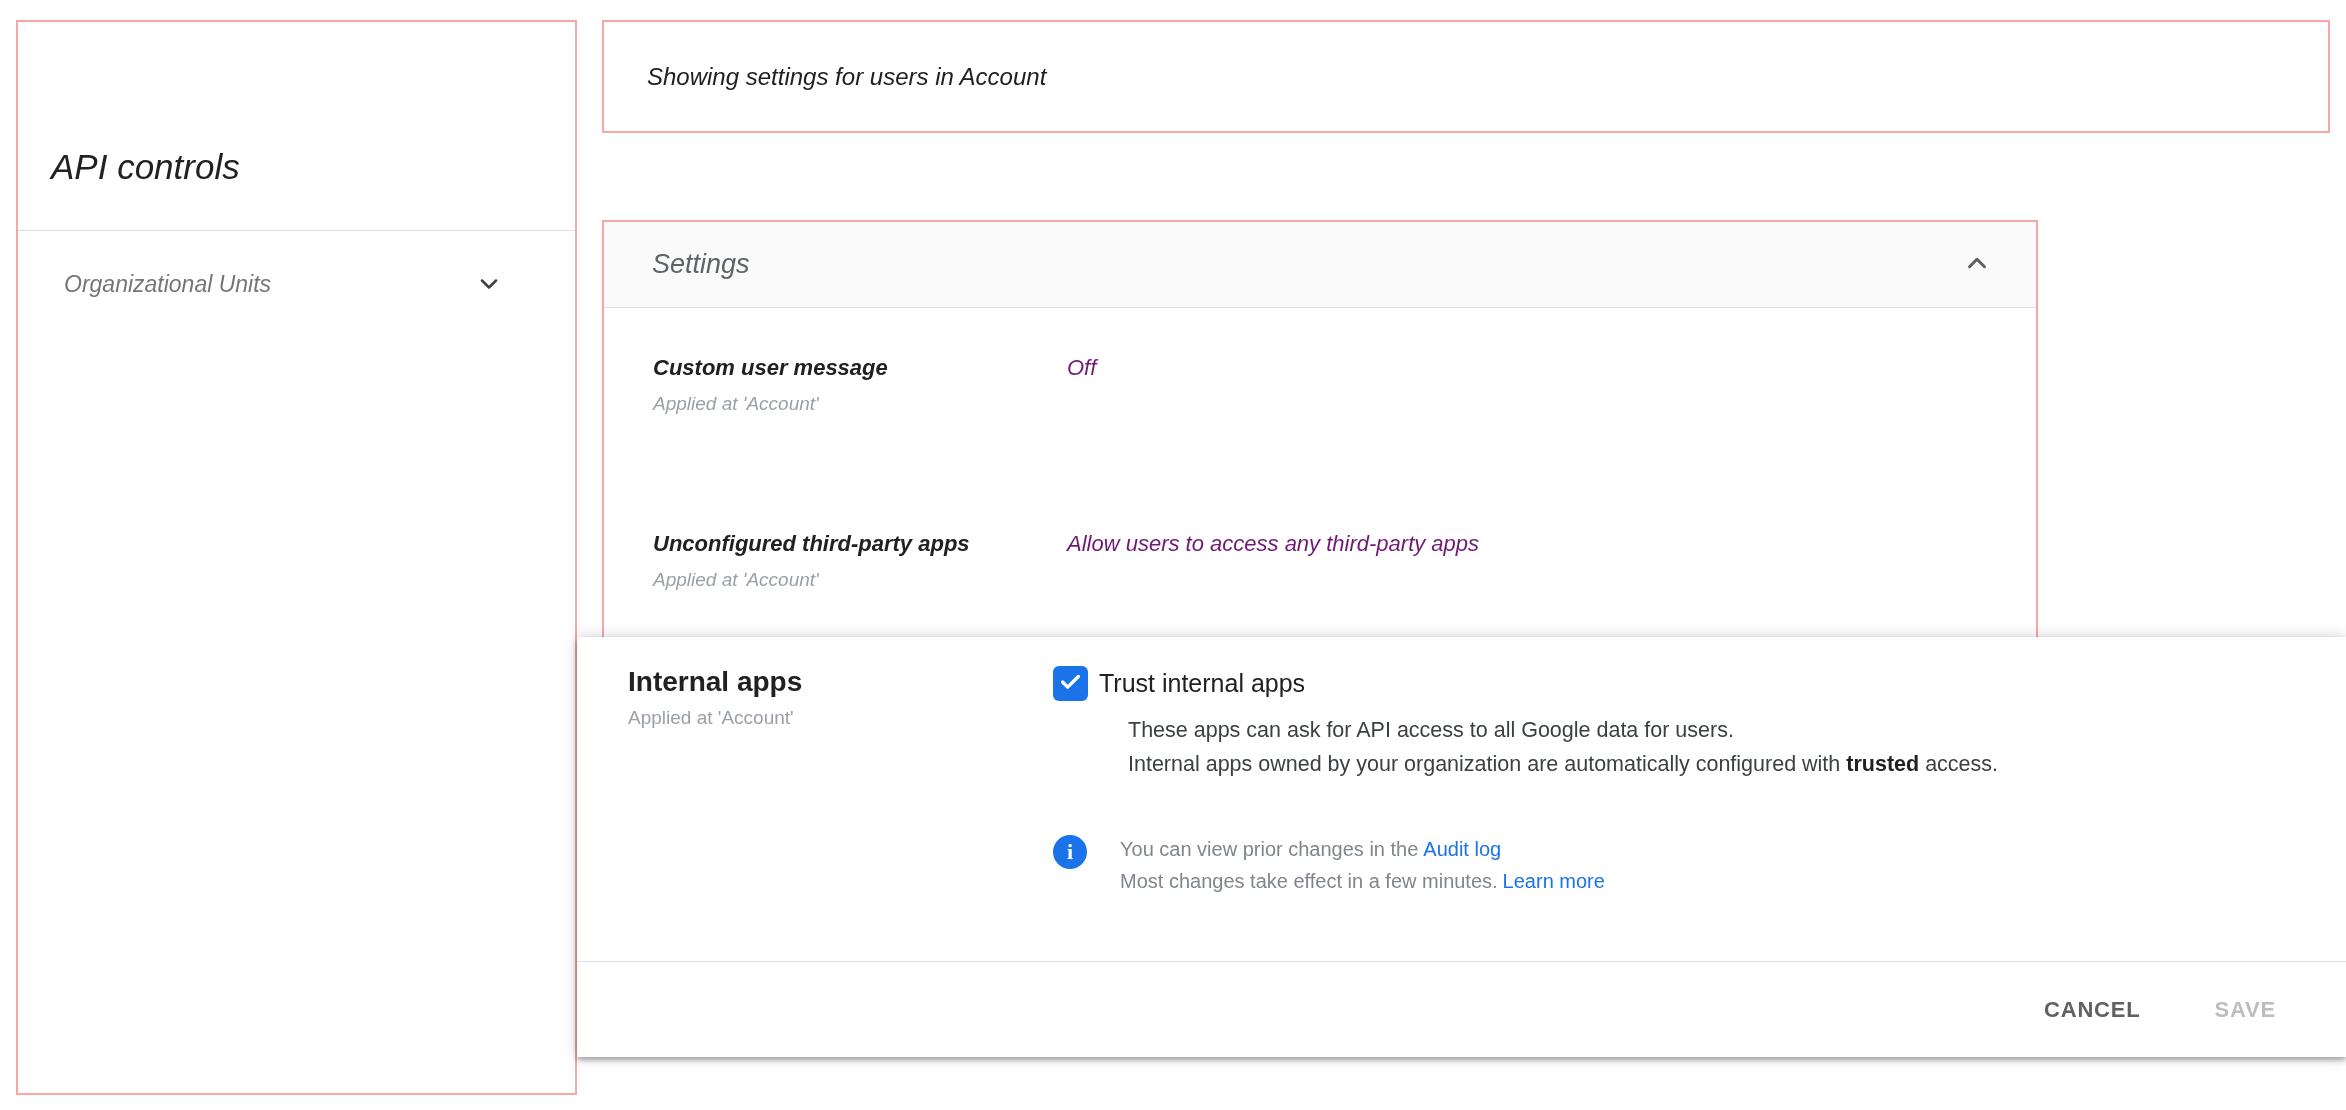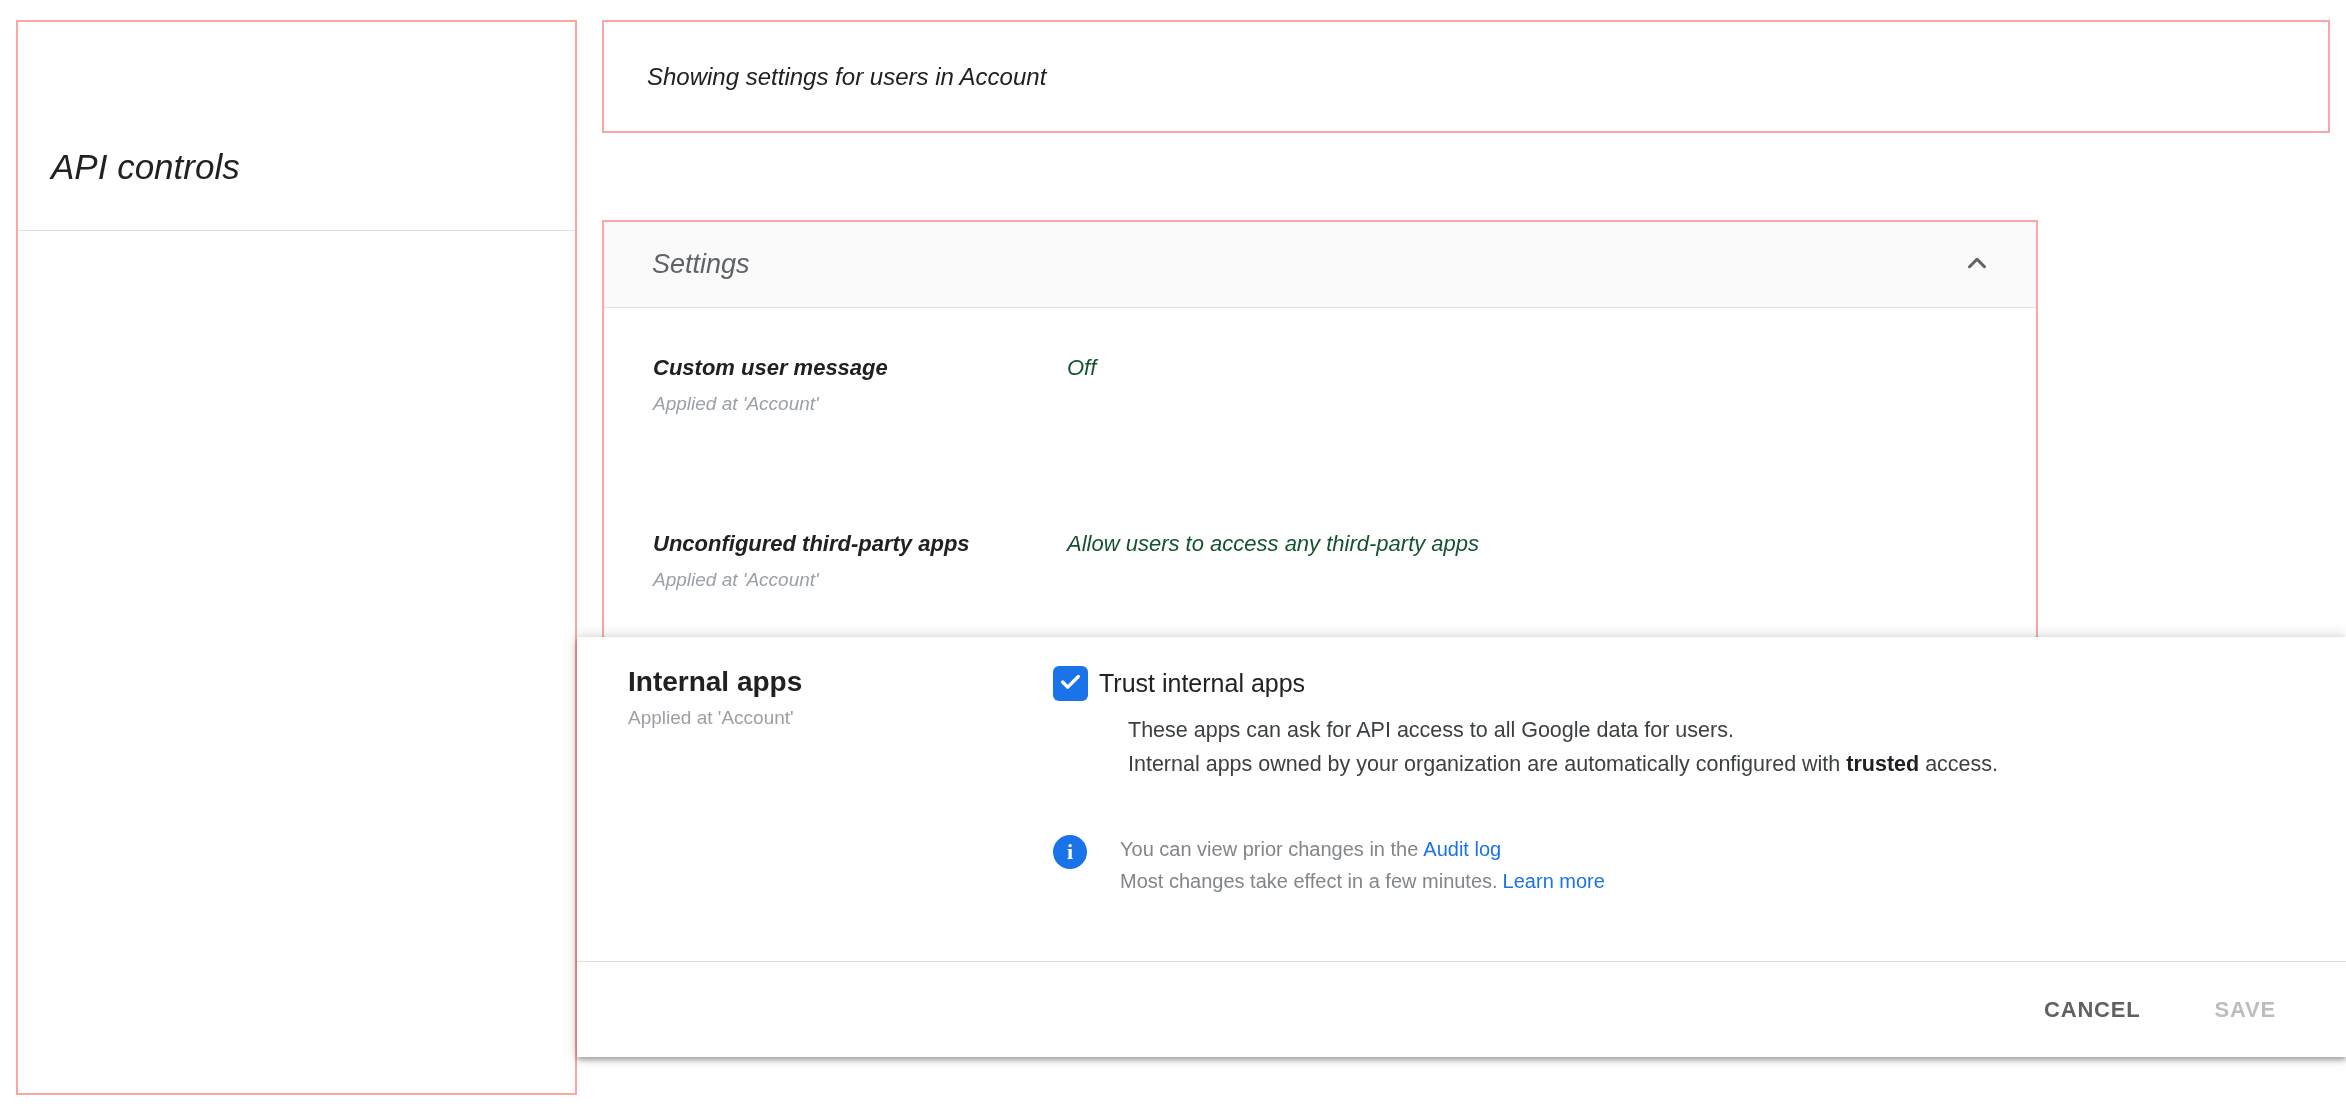--- a/index.html
+++ b/index.html
@@ -42,21 +42,21 @@
   .collapse-btn {
     position: absolute; right: 42px; top: 50%; transform: translateY(-50%);
     width: 34px; height: 34px; border: none; background: transparent; cursor: pointer; color: #616161;
     display: flex; align-items: center; justify-content: center;
   }
   .setting-row { position: absolute; left: 49px; right: 49px; }
   .row-1 { top: 132px; }
   .row-2 { top: 308px; }
   .row-label { font-size: 22px; line-height: 28px; font-weight: bold; color: #212121; }
   .row-applied { margin-top: 10px; font-size: 19px; line-height: 24px; color: #9aa0a6; }
-  .row-value { position: absolute; left: 414px; top: 0; font-size: 22px; line-height: 28px; color: #14532d; }
+  .row-value { position: absolute; left: 414px; top: 0; font-size: 22px; line-height: 28px; color: #701a75; }
 
   
   .panel {
     position: absolute; left: 577px; top: 637px; width: 1769px; height: 420px;
     background: #fff;
     box-shadow: 0 0 14px rgba(0,0,0,0.18), 0 3px 5px rgba(0,0,0,0.30);
     z-index: 5;
   }
   .panel-labelcol { position: absolute; left: 51px; top: 31px; }
   .panel-label { font-size: 28px; line-height: 28px; font-weight: bold; color: #212121; }
@@ -95,20 +95,28 @@
   }
   .btn-cancel { color: #616161; }
   .btn-save { color: #bdbdbd; cursor: default; }
 </style>
 </head>
 <body>
 
 <div class="card sidebar">
   <div class="sidebar-title">API controls</div>
   <div class="sidebar-divider"></div>
+  <div class="ou-row">
+    <span class="ou-label">Organizational Units</span>
+    <span class="ou-chevron">
+      <svg viewBox="0 0 24 24" width="28" height="28" fill="none" stroke="currentColor" stroke-width="2.2" stroke-linecap="round" stroke-linejoin="round">
+          <polyline points="6 9 12 15 18 9"></polyline>
+        </svg>
+    </span>
+  </div>
 </div>
 
 <div class="card topbar">
   <span class="topbar-text">Showing settings for users in Account</span>
 </div>
 
 <div class="card settings-card">
   <div class="settings-header">
     <span class="settings-title">Settings</span>
     <button class="collapse-btn">

